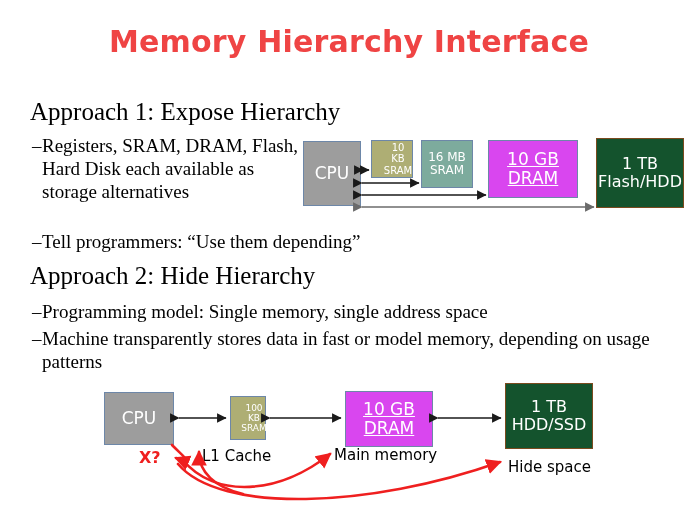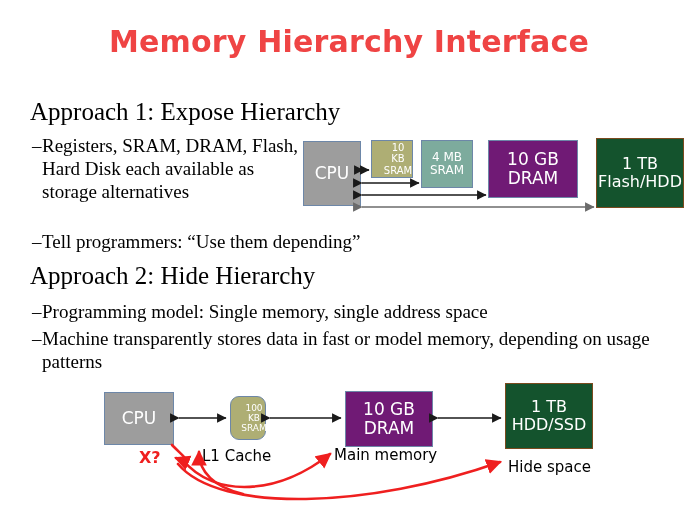--- a/index.html
+++ b/index.html
@@ -76,22 +76,23 @@
   .bx-olive {
     background: #aeae74;
     border: 1px solid #6d87a8;
     padding-left: 12px;
   }
   .bx-teal {
     background: #7dab9d;
     border: 1px solid #6d87a8;
   }
   .bx-blue {
-    background: #701a75;
-    border: 1px solid #6d87a8;
+    background: #d946ef;
+    border: 1px solid #6d87a8;
+    text-decoration: underline;
   }
   .bx-orange {
     background: #14532d;
     border: 1px solid #7a4a1e;
   }
 
   
   .caption {
     position: absolute;
     font-family: "DejaVu Sans", sans-serif;
@@ -143,21 +144,21 @@
 
   <div class="dgbox bx-olive" style="left:371px; top:140px; width:42px; height:38px; font-size:10px;">
     <span>
       <span>10 KB</span><br>
       <span>SRAM</span>
     </span>
   </div>
 
   <div class="dgbox bx-teal" style="left:421px; top:140px; width:52px; height:48px; font-size:12px;">
     <span>
-      <span>4 MB</span><br>
+      <span>16 MB</span><br>
       <span>SRAM</span>
     </span>
   </div>
 
   <div class="dgbox bx-blue" style="left:488px; top:140px; width:90px; height:58px; font-size:17px;">
     <span>
       <span>10 GB</span><br>
       <span>DRAM</span>
     </span>
   </div>
@@ -178,21 +179,21 @@
 
   <div class="bullet" style="left:32px; top:327px; width:640px;">
     <span class="dash">–</span>
     <span class="btext">Machine transparently stores data in fast or model memory, depending on usage patterns</span>
   </div>
 
   <div class="dgbox bx-cpu" style="left:104px; top:392px; width:70px; height:53px; font-size:17px;">
     <span>CPU</span>
   </div>
 
-  <div class="dgbox bx-olive" style="left:230px; top:396px; width:36px; height:44px; font-size:9px;border-radius:9px;">
+  <div class="dgbox bx-olive" style="left:230px; top:396px; width:36px; height:44px; font-size:9px;">
     <span>
       <span>100 KB</span><br>
       <span>SRAM</span>
     </span>
   </div>
 
   <div class="dgbox bx-blue" style="left:345px; top:391px; width:88px; height:56px; font-size:17px;">
     <span>
       <span>10 GB</span><br>
       <span>DRAM</span>

